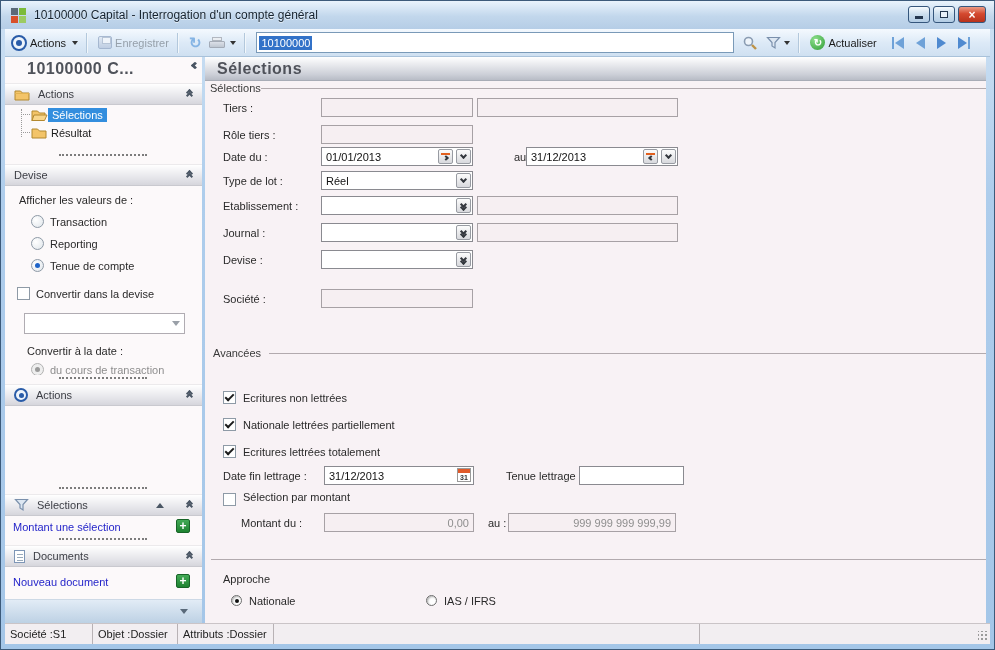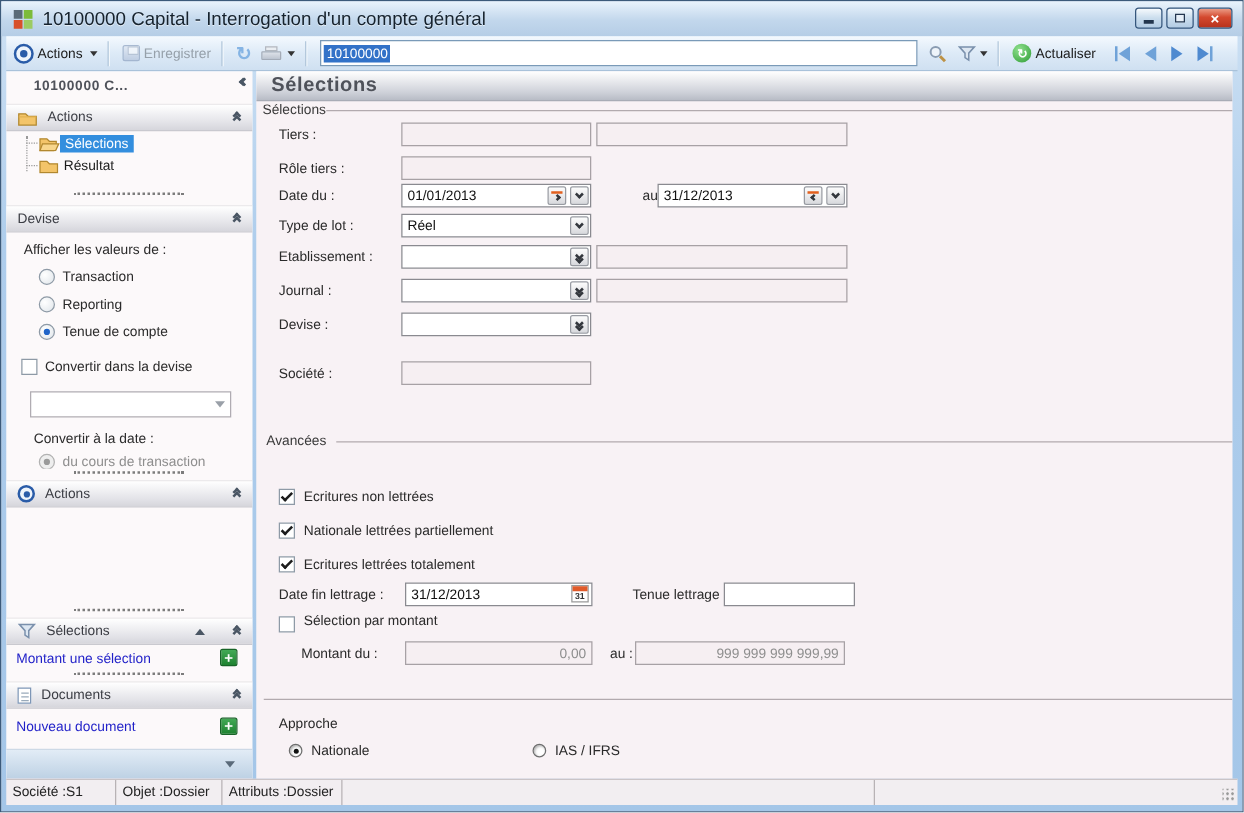--- a/index.html
+++ b/index.html
@@ -10,21 +10,21 @@
 
   
   .titlebar { position:absolute; top:0; left:0; right:0; height:28px;
               background:linear-gradient(#e9f3fc,#c2d7ec 55%,#b5cde6);
               display:flex; align-items:center; padding:0 6px; }
   .appicon { width:15px; height:15px; margin-left:4px; display:grid;
              grid-template-columns:7px 7px; grid-template-rows:7px 7px; gap:1px; }
   .appicon i { display:block; }
   .appicon i:nth-child(1){background:#5a6a78;} .appicon i:nth-child(2){background:#7cbb3a;}
   .appicon i:nth-child(3){background:#d8502a;} .appicon i:nth-child(4){background:#9ccb62;}
-  .title-text { margin-left:8px; font-size:15px; color:#15222e; text-shadow:0 1px 0 rgba(255,255,255,.6); }
+  .title-text { margin-left:8px; font-size:12px; color:#15222e; text-shadow:0 1px 0 rgba(255,255,255,.6); }
   .wbtns { position:absolute; right:8px; top:5px; display:flex; gap:3px; }
   .wbtn { width:22px; height:17px; border:1px solid #35567c; border-radius:3px;
           background:linear-gradient(#f6fafd,#cadded 50%,#b3cce4);
           display:flex; align-items:center; justify-content:center; }
   .wbtn.close { width:28px; background:linear-gradient(#eb9c86,#d4492f 45%,#b8321c); color:#fff;
                 font-weight:bold; font-size:12px; }
   .glyph-min { width:8px; height:3px; background:#23364e; margin-top:6px; }
   .glyph-max { width:8px; height:7px; border:1px solid #23364e; background:#e8f0f8; }
 
   
@@ -62,21 +62,21 @@
   .cv { display:inline-block; width:5px; height:5px; border-left:2px solid #4a5664; border-bottom:2px solid #4a5664; }
   .cv.up { transform:rotate(135deg); } .cv.down { transform:rotate(-45deg); } .cv.left { transform:rotate(45deg); }
   .dblv { display:inline-flex; flex-direction:column; }
   .dblv .cv { margin:-1px 0; }
   .dblh { display:inline-flex; }
   .dblh .cv { margin:0 -2px; }
 
   
   .sidebar { position:absolute; left:4px; top:56px; width:197px; height:566px; background:#fcf9fa; overflow:hidden; }
   .sb-title { position:absolute; top:0; left:0; right:0; height:24px; display:flex; align-items:center; }
-  .sb-title b { margin-left:22px; font-size:11px; color:#4f525a; letter-spacing:.5px; }
+  .sb-title b { margin-left:22px; font-size:16px; color:#4f525a; letter-spacing:.5px; }
   .sb-collapse { position:absolute; right:6px; top:6px; }
   .sec-hdr { position:absolute; left:0; right:0; height:22px;
              background:linear-gradient(#ffffff,#e3e3e8 70%,#d6d6dc);
              border-top:1px solid #eceaec; border-bottom:1px solid #c9c9cf;
              display:flex; align-items:center; color:#3b3d44; }
   .sec-hdr .hico { margin-left:9px; margin-right:8px; display:flex; }
   .sec-hdr .hchev { position:absolute; right:10px; top:7px; }
   .dotsep { position:absolute; left:54px; width:88px; border-top:2px dotted #7c7c7c; }
   .treeline-v { position:absolute; border-left:1px dotted #9a9a9a; }
   .treeline-h { position:absolute; border-top:1px dotted #9a9a9a; }

